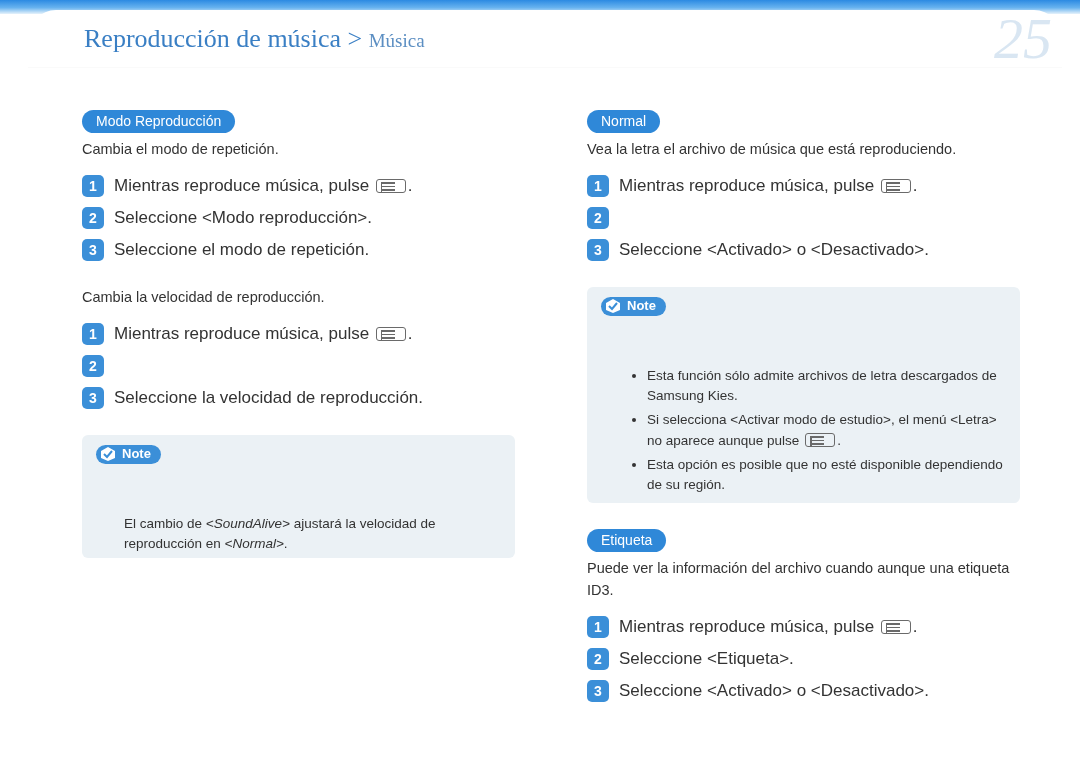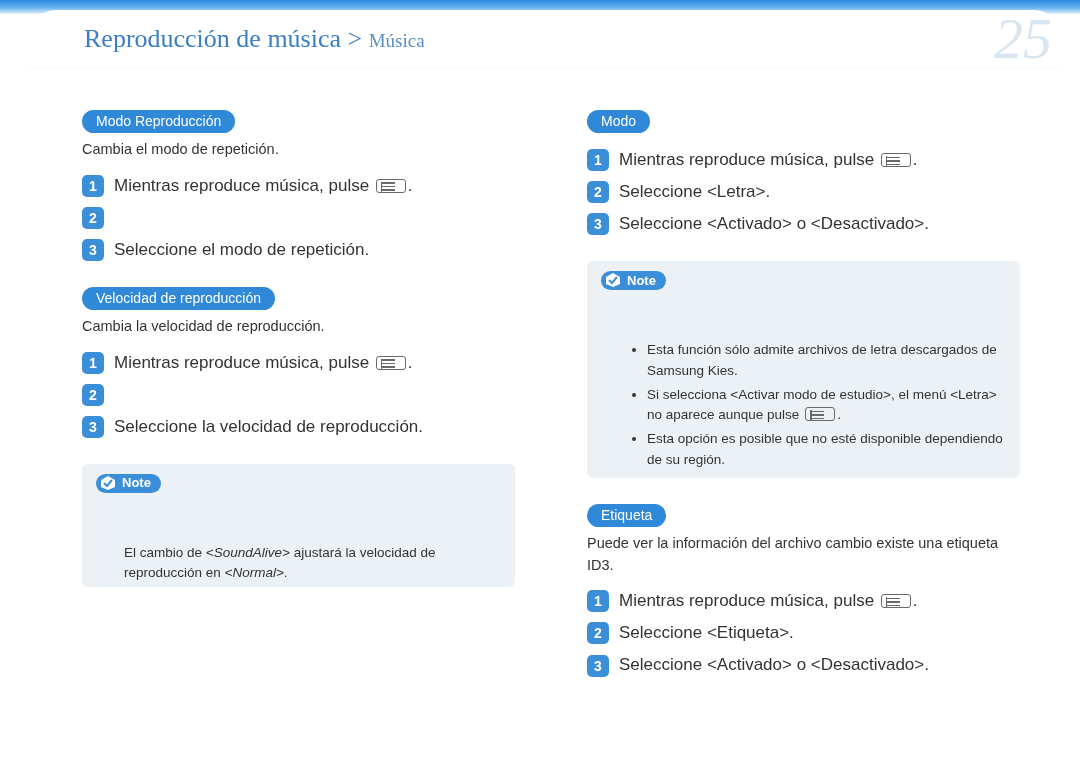--- a/index.html
+++ b/index.html
@@ -124,30 +124,30 @@
           <div class="desc">Cambia el modo de repetición.</div>
           <div class="steps">
             <div class="step">
               <span class="step-num">1</span>
               <span class="step-text">
                 <span>Mientras reproduce música, pulse </span><span class="menu-icon"><span></span><span class="bar-r"></span></span><span>.</span>
               </span>
             </div>
             <div class="step">
               <span class="step-num">2</span>
+              <span class="step-text">Seleccione &lt;Modo reproducción&gt;.</span>
             </div>
             <div class="step">
               <span class="step-num">3</span>
               <span class="step-text">Seleccione el modo de repetición.</span>
             </div>
           </div>
         </div>
 
         <div class="section">
-          <span class="pill">Velocidad de reproducción</span>
           <div class="desc">Cambia la velocidad de reproducción.</div>
           <div class="steps">
             <div class="step">
               <span class="step-num">1</span>
               <span class="step-text">
                 <span>Mientras reproduce música, pulse </span><span class="menu-icon"><span></span><span class="bar-r"></span></span><span>.</span>
               </span>
             </div>
             <div class="step">
               <span class="step-num">2</span>
@@ -172,31 +172,31 @@
               <span>El cambio de </span><span class="note-italic">&lt;SoundAlive&gt;</span><span> ajustará la velocidad de reproducción en </span><span class="note-italic">&lt;Normal&gt;</span><span>.</span>
             </div>
           </div>
         </div>
 
       </div>
 
       <div class="col">
 
         <div class="section">
-          <span class="pill">Modo</span>
-          <div class="steps">
-            <div class="step">
-              <span class="step-num">1</span>
-              <span class="step-text">
-                <span>Mientras reproduce música, pulse </span><span class="menu-icon"><span></span><span class="bar-r"></span></span><span>.</span>
-              </span>
-            </div>
-            <div class="step">
-              <span class="step-num">2</span>
-              <span class="step-text">Seleccione &lt;Letra&gt;.</span>
+          <span class="pill">Normal</span>
+          <div class="desc">Vea la letra el archivo de música que está reproduciendo.</div>
+          <div class="steps">
+            <div class="step">
+              <span class="step-num">1</span>
+              <span class="step-text">
+                <span>Mientras reproduce música, pulse </span><span class="menu-icon"><span></span><span class="bar-r"></span></span><span>.</span>
+              </span>
+            </div>
+            <div class="step">
+              <span class="step-num">2</span>
             </div>
             <div class="step">
               <span class="step-num">3</span>
               <span class="step-text">Seleccione &lt;Activado&gt; o &lt;Desactivado&gt;.</span>
             </div>
           </div>
 
           <div class="note-box">
             <span class="note-tag">
               <span class="note-icon">
@@ -214,21 +214,21 @@
                   <span>Si selecciona &lt;Activar modo de estudio&gt;, el menú &lt;Letra&gt; no aparece aunque pulse </span><span class="menu-icon"><span></span><span class="bar-r"></span></span><span>.</span>
                 </li>
                 <li>Esta opción es posible que no esté disponible dependiendo de su región.</li>
               </ul>
             </div>
           </div>
         </div>
 
         <div class="section">
           <span class="pill">Etiqueta</span>
-          <div class="desc">Puede ver la información del archivo cambio existe una etiqueta ID3.</div>
+          <div class="desc">Puede ver la información del archivo cuando aunque una etiqueta ID3.</div>
           <div class="steps">
             <div class="step">
               <span class="step-num">1</span>
               <span class="step-text">
                 <span>Mientras reproduce música, pulse </span><span class="menu-icon"><span></span><span class="bar-r"></span></span><span>.</span>
               </span>
             </div>
             <div class="step">
               <span class="step-num">2</span>
               <span class="step-text">Seleccione &lt;Etiqueta&gt;.</span>

